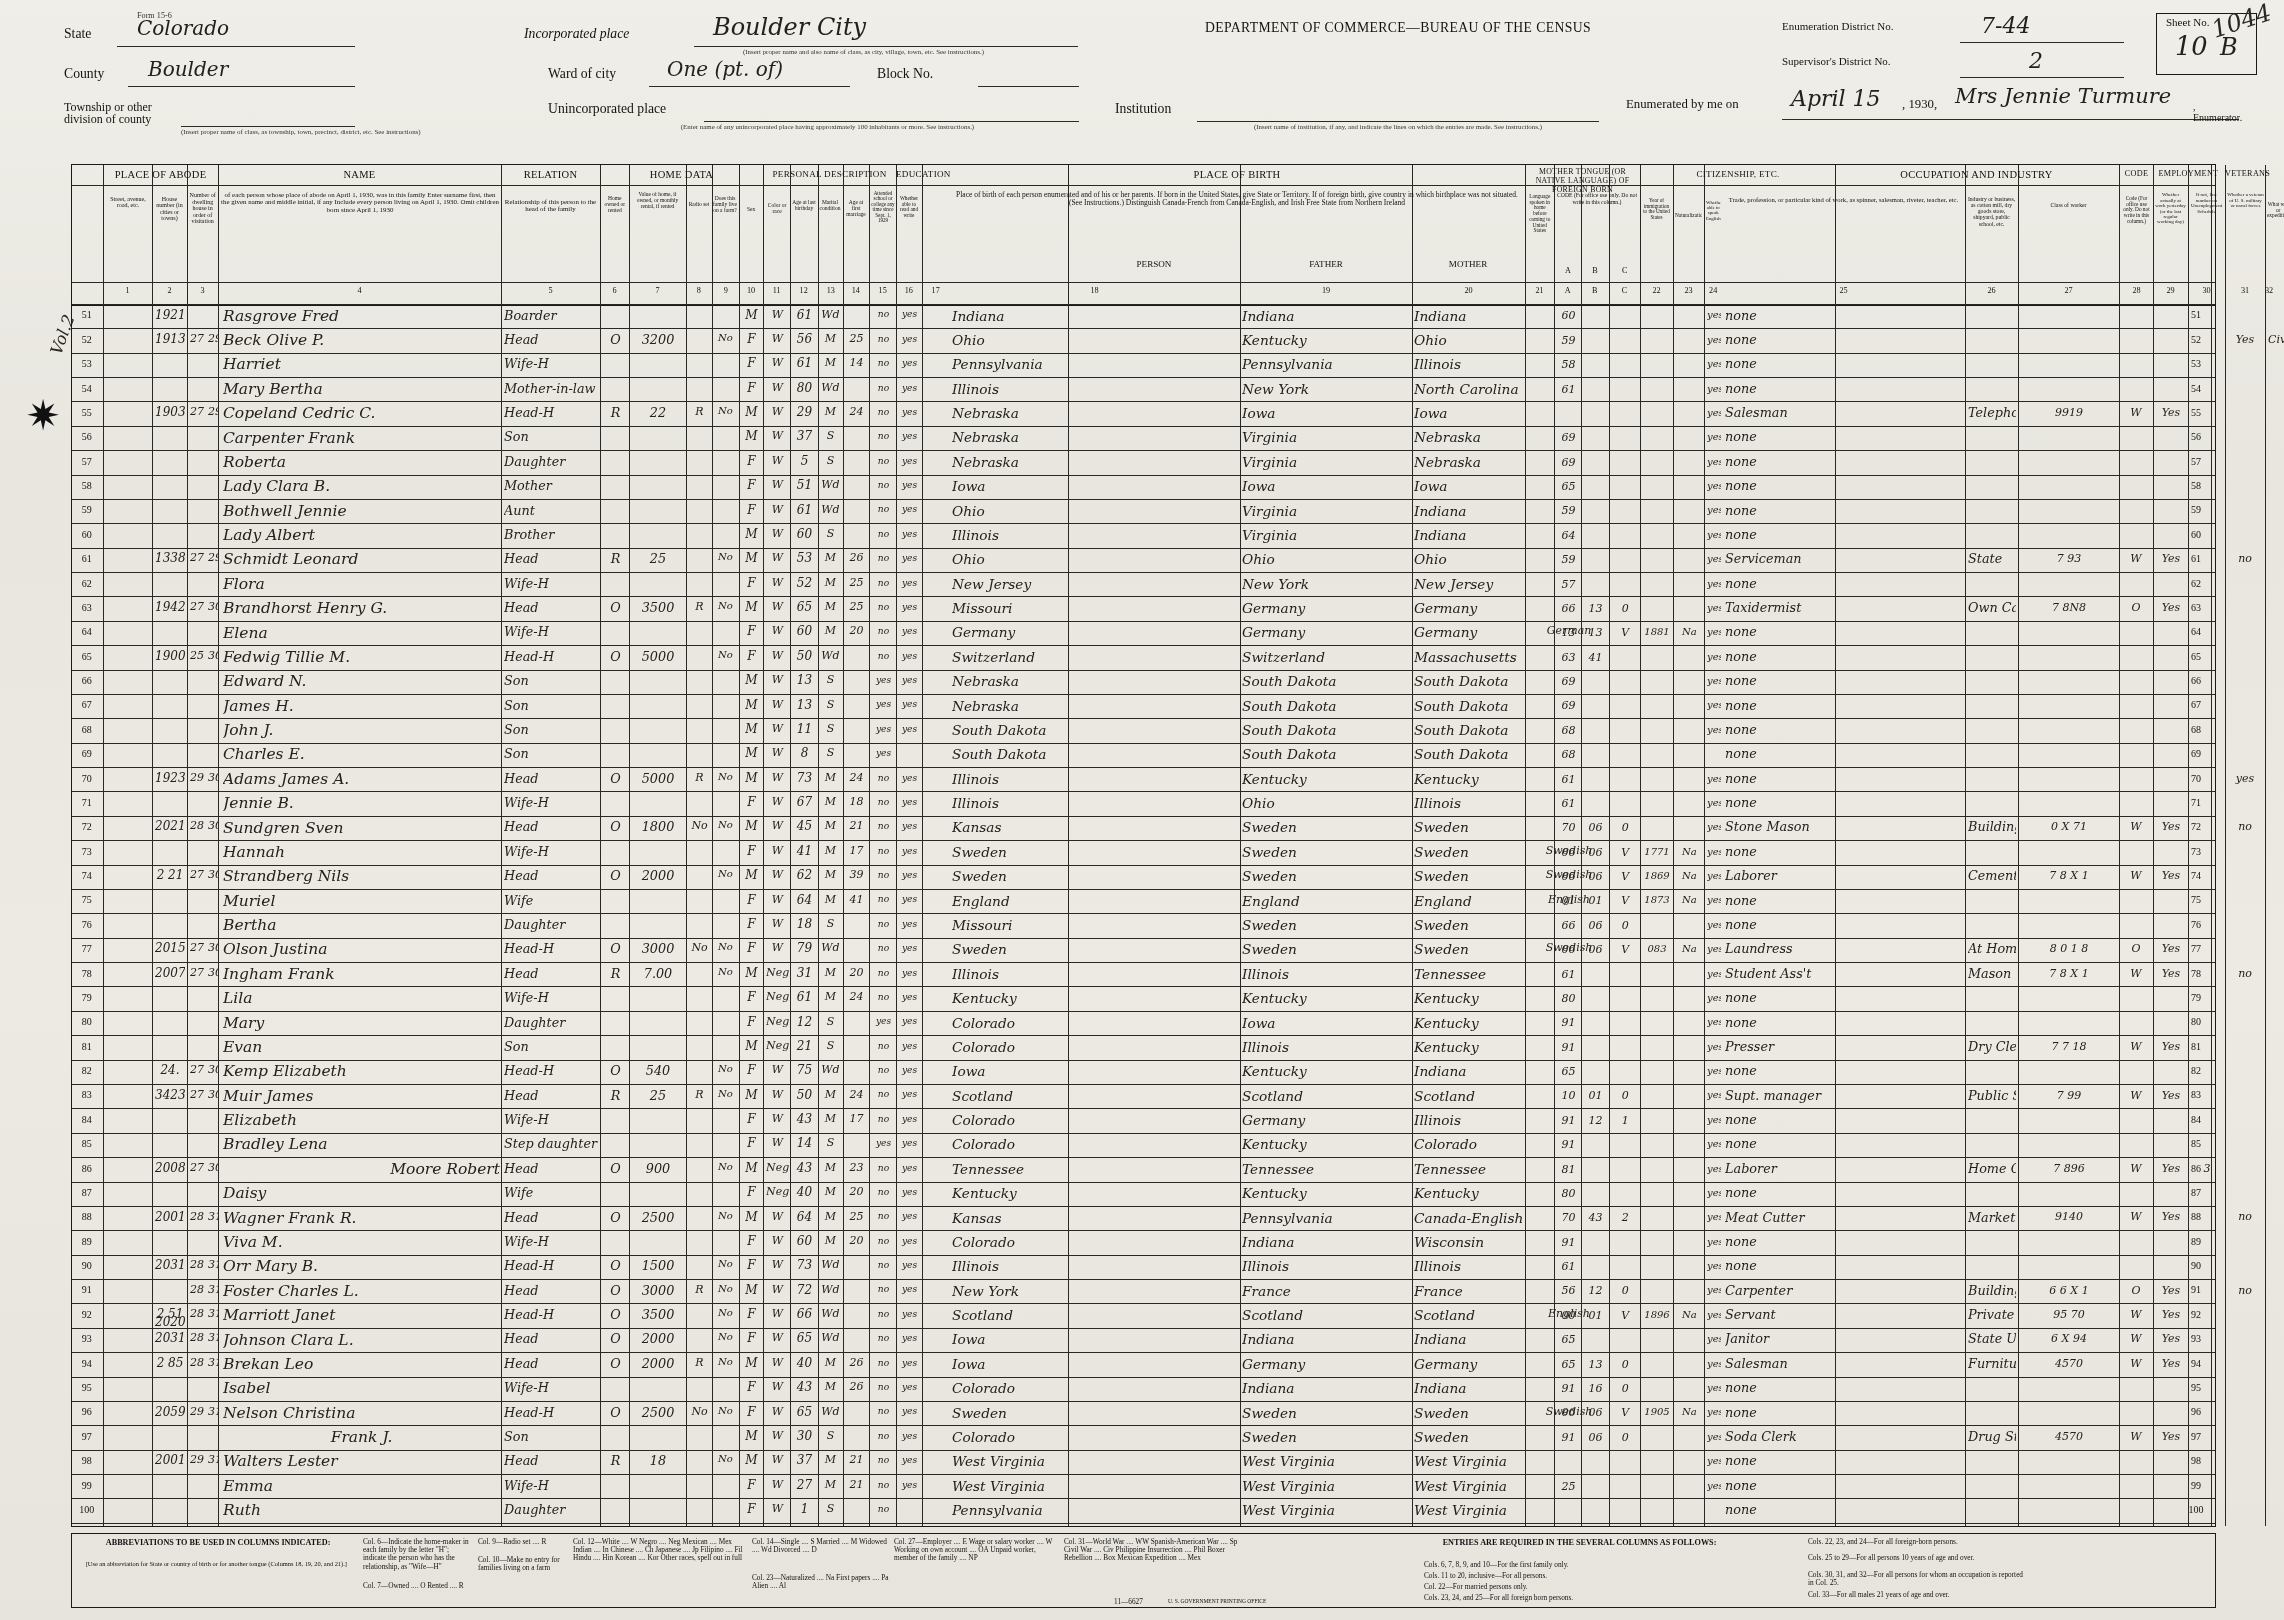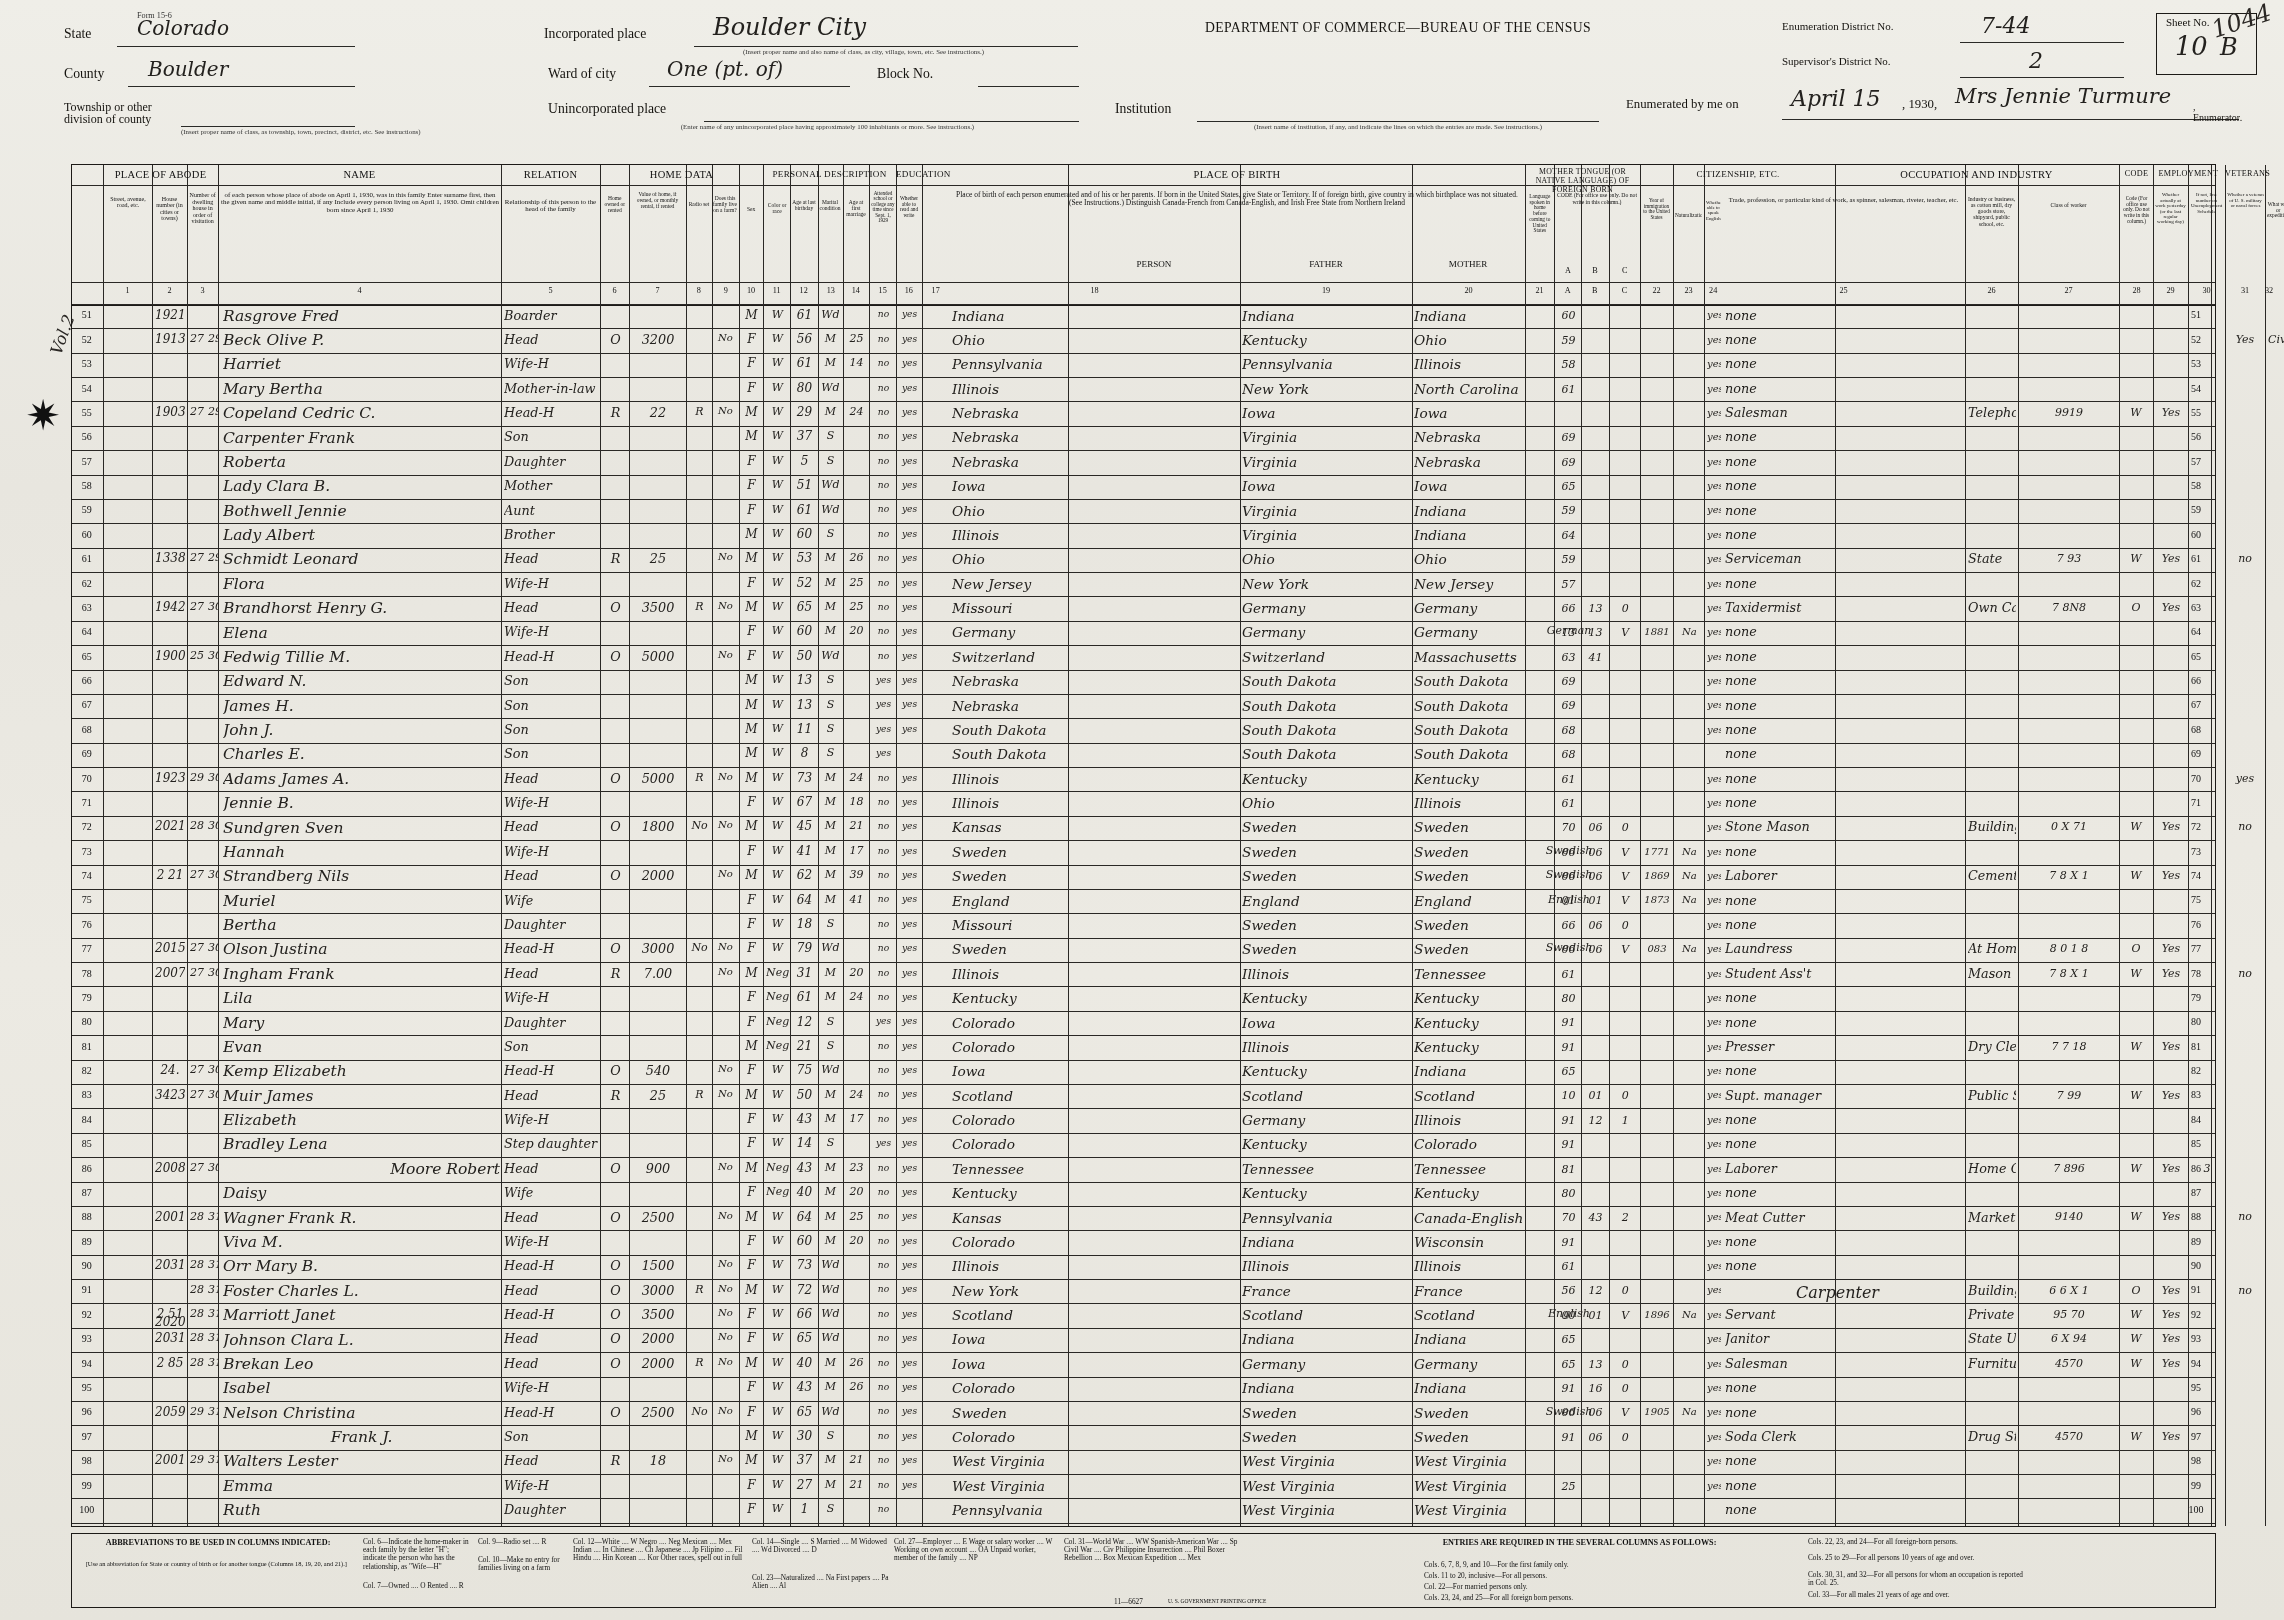--- a/index.html
+++ b/index.html
@@ -59,21 +59,21 @@
     <div class="hdr-val hand" style="left:73px;top:3.7px;">Colorado</div>
 
     <div class="hdr-label print" style="left:0;top:53px;">County</div>
     <div class="hdr-line" style="left:64px;top:73px;width:227px;"></div>
     <div class="hdr-val hand" style="left:84px;top:44px;">Boulder</div>
 
     <div class="hdr-label print" style="left:0;top:88px;font-size:12px;line-height:1.05;width:110px;">Township or other division of county</div>
     <div class="hdr-line" style="left:117px;top:113px;width:174px;"></div>
     <div class="hdr-sub" style="left:117px;top:115px;width:311px;">(Insert proper name of class, as township, town, precinct, district, etc.  See instructions)</div>
 
-    <div class="hdr-label print" style="left:480px;top:12.8px;">Incorporated place</div>
+    <div class="hdr-label print" style="left:460px;top:12.8px;font-style:italic;">Incorporated place</div>
     <div class="hdr-line" style="left:630px;top:33px;width:384px;"></div>
     <div class="hdr-val hand" style="left:649px;top:0px;font-size:24px;">Boulder City</div>
     <div class="hdr-sub" style="left:585px;top:35px;width:429px;text-align:center;">(Insert proper name and also name of class, as city, village, town, etc.  See instructions.)</div>
 
     <div class="hdr-label print" style="left:484px;top:53px;">Ward of city</div>
     <div class="hdr-line" style="left:585px;top:73px;width:201px;"></div>
     <div class="hdr-val hand" style="left:603px;top:44px;">One (pt. of)</div>
     <div class="hdr-label print" style="left:813px;top:53px;">Block No.</div>
     <div class="hdr-line" style="left:914px;top:73px;width:101px;"></div>
 
@@ -1233,21 +1233,21 @@
         <div class="cell hand" style="left: 748px; width: 21px; top: 1118px; font-size: 11px; text-align: center;">Wd</div>
         <div class="cell hand" style="left: 800px; width: 23px; top: 1119px; font-size: 9.1px; text-align: center;">no</div>
         <div class="cell hand" style="left: 827px; width: 21px; top: 1119px; font-size: 9.1px; text-align: center;">yes</div>
         <div class="cell hand" style="left: 880px; width: 286px; top: 1118px; font-size: 13.7px; text-align: left;">New York</div>
         <div class="cell hand" style="left: 1170px; width: 167px; top: 1118px; font-size: 13.7px; text-align: left;">France</div>
         <div class="cell hand" style="left: 1342px; width: 109px; top: 1118px; font-size: 13.7px; text-align: left;">France</div>
         <div class="cell hand" style="left: 1485px; width: 23px; top: 1119px; font-size: 11px; text-align: center;">56</div>
         <div class="cell hand" style="left: 1512px; width: 23px; top: 1119px; font-size: 11px; text-align: center;">12</div>
         <div class="cell hand" style="left: 1540px; width: 26.5px; top: 1119px; font-size: 11px; text-align: center;">0</div>
         <div class="cell hand" style="left: 1635px; width: 13.7px; top: 1119px; font-size: 10px; text-align: center;">yes</div>
-        <div class="cell hand" style="left: 1724px; width: 238px; top: 1118px; font-size: 16px; text-align: left;">Carpenter</div>
+        <div class="cell hand" style="left: 1653px; width: 238px; top: 1118px; font-size: 13px; text-align: left;">Carpenter</div>
         <div class="cell hand" style="left: 1896px; width: 48px; top: 1118px; font-size: 12.8px; text-align: left;">Buildings</div>
         <div class="cell hand" style="left: 1949px; width: 96px; top: 1119px; font-size: 11px; text-align: center;">6 6 X 1</div>
         <div class="cell hand" style="left: 2049px; width: 30px; top: 1119px; font-size: 11px; text-align: center;">O</div>
         <div class="cell hand" style="left: 2084px; width: 30px; top: 1119px; font-size: 11px; text-align: center;">Yes</div>
         <div class="cell hand" style="left: 2155px; width: 36px; top: 1119px; font-size: 11px; text-align: center;">no</div>
       </div>
       <div style="position: absolute; left: 0px; top: 0px; width: 2139px; height: 0px;">
         <div class="rownum print" style="left: 3.7px; top: 1144px;">92</div>
         <div class="rownum print" style="left: 2113px; top: 1144px;">92</div>
         <div class="cell hand" style="left: 83px; width: 30px; top: 1142px; font-size: 12px; text-align: center;">2 51</div>

